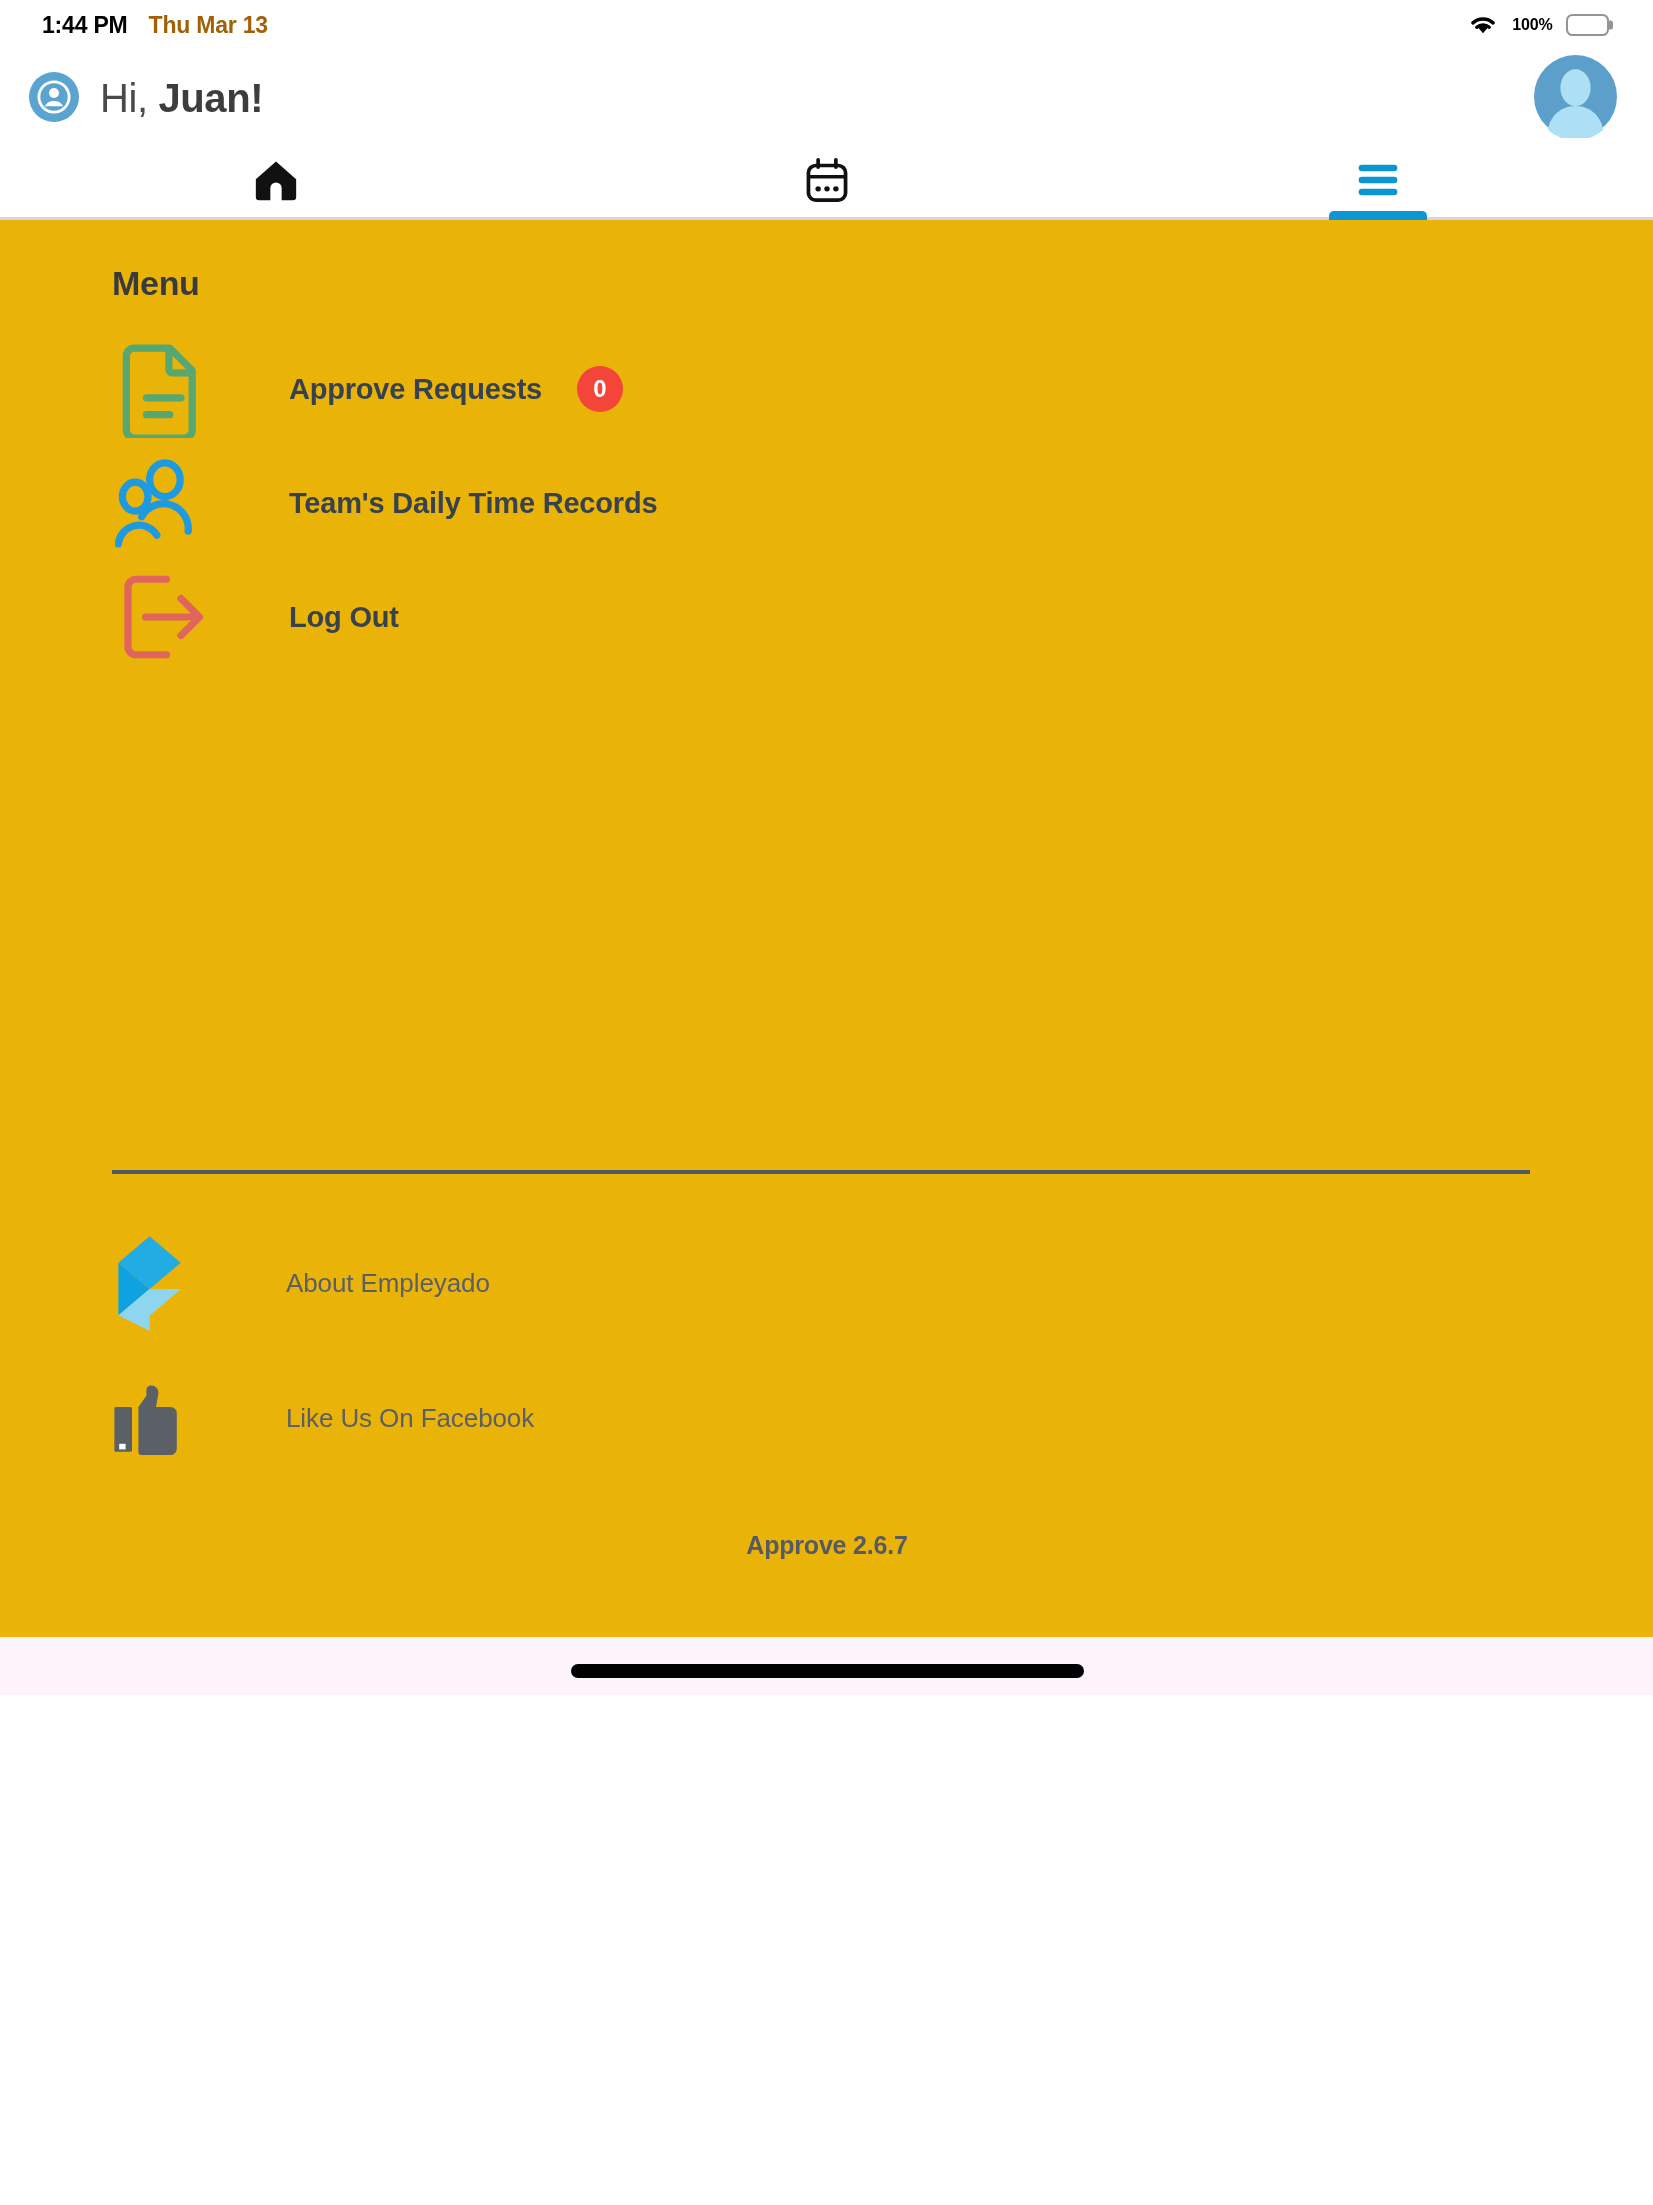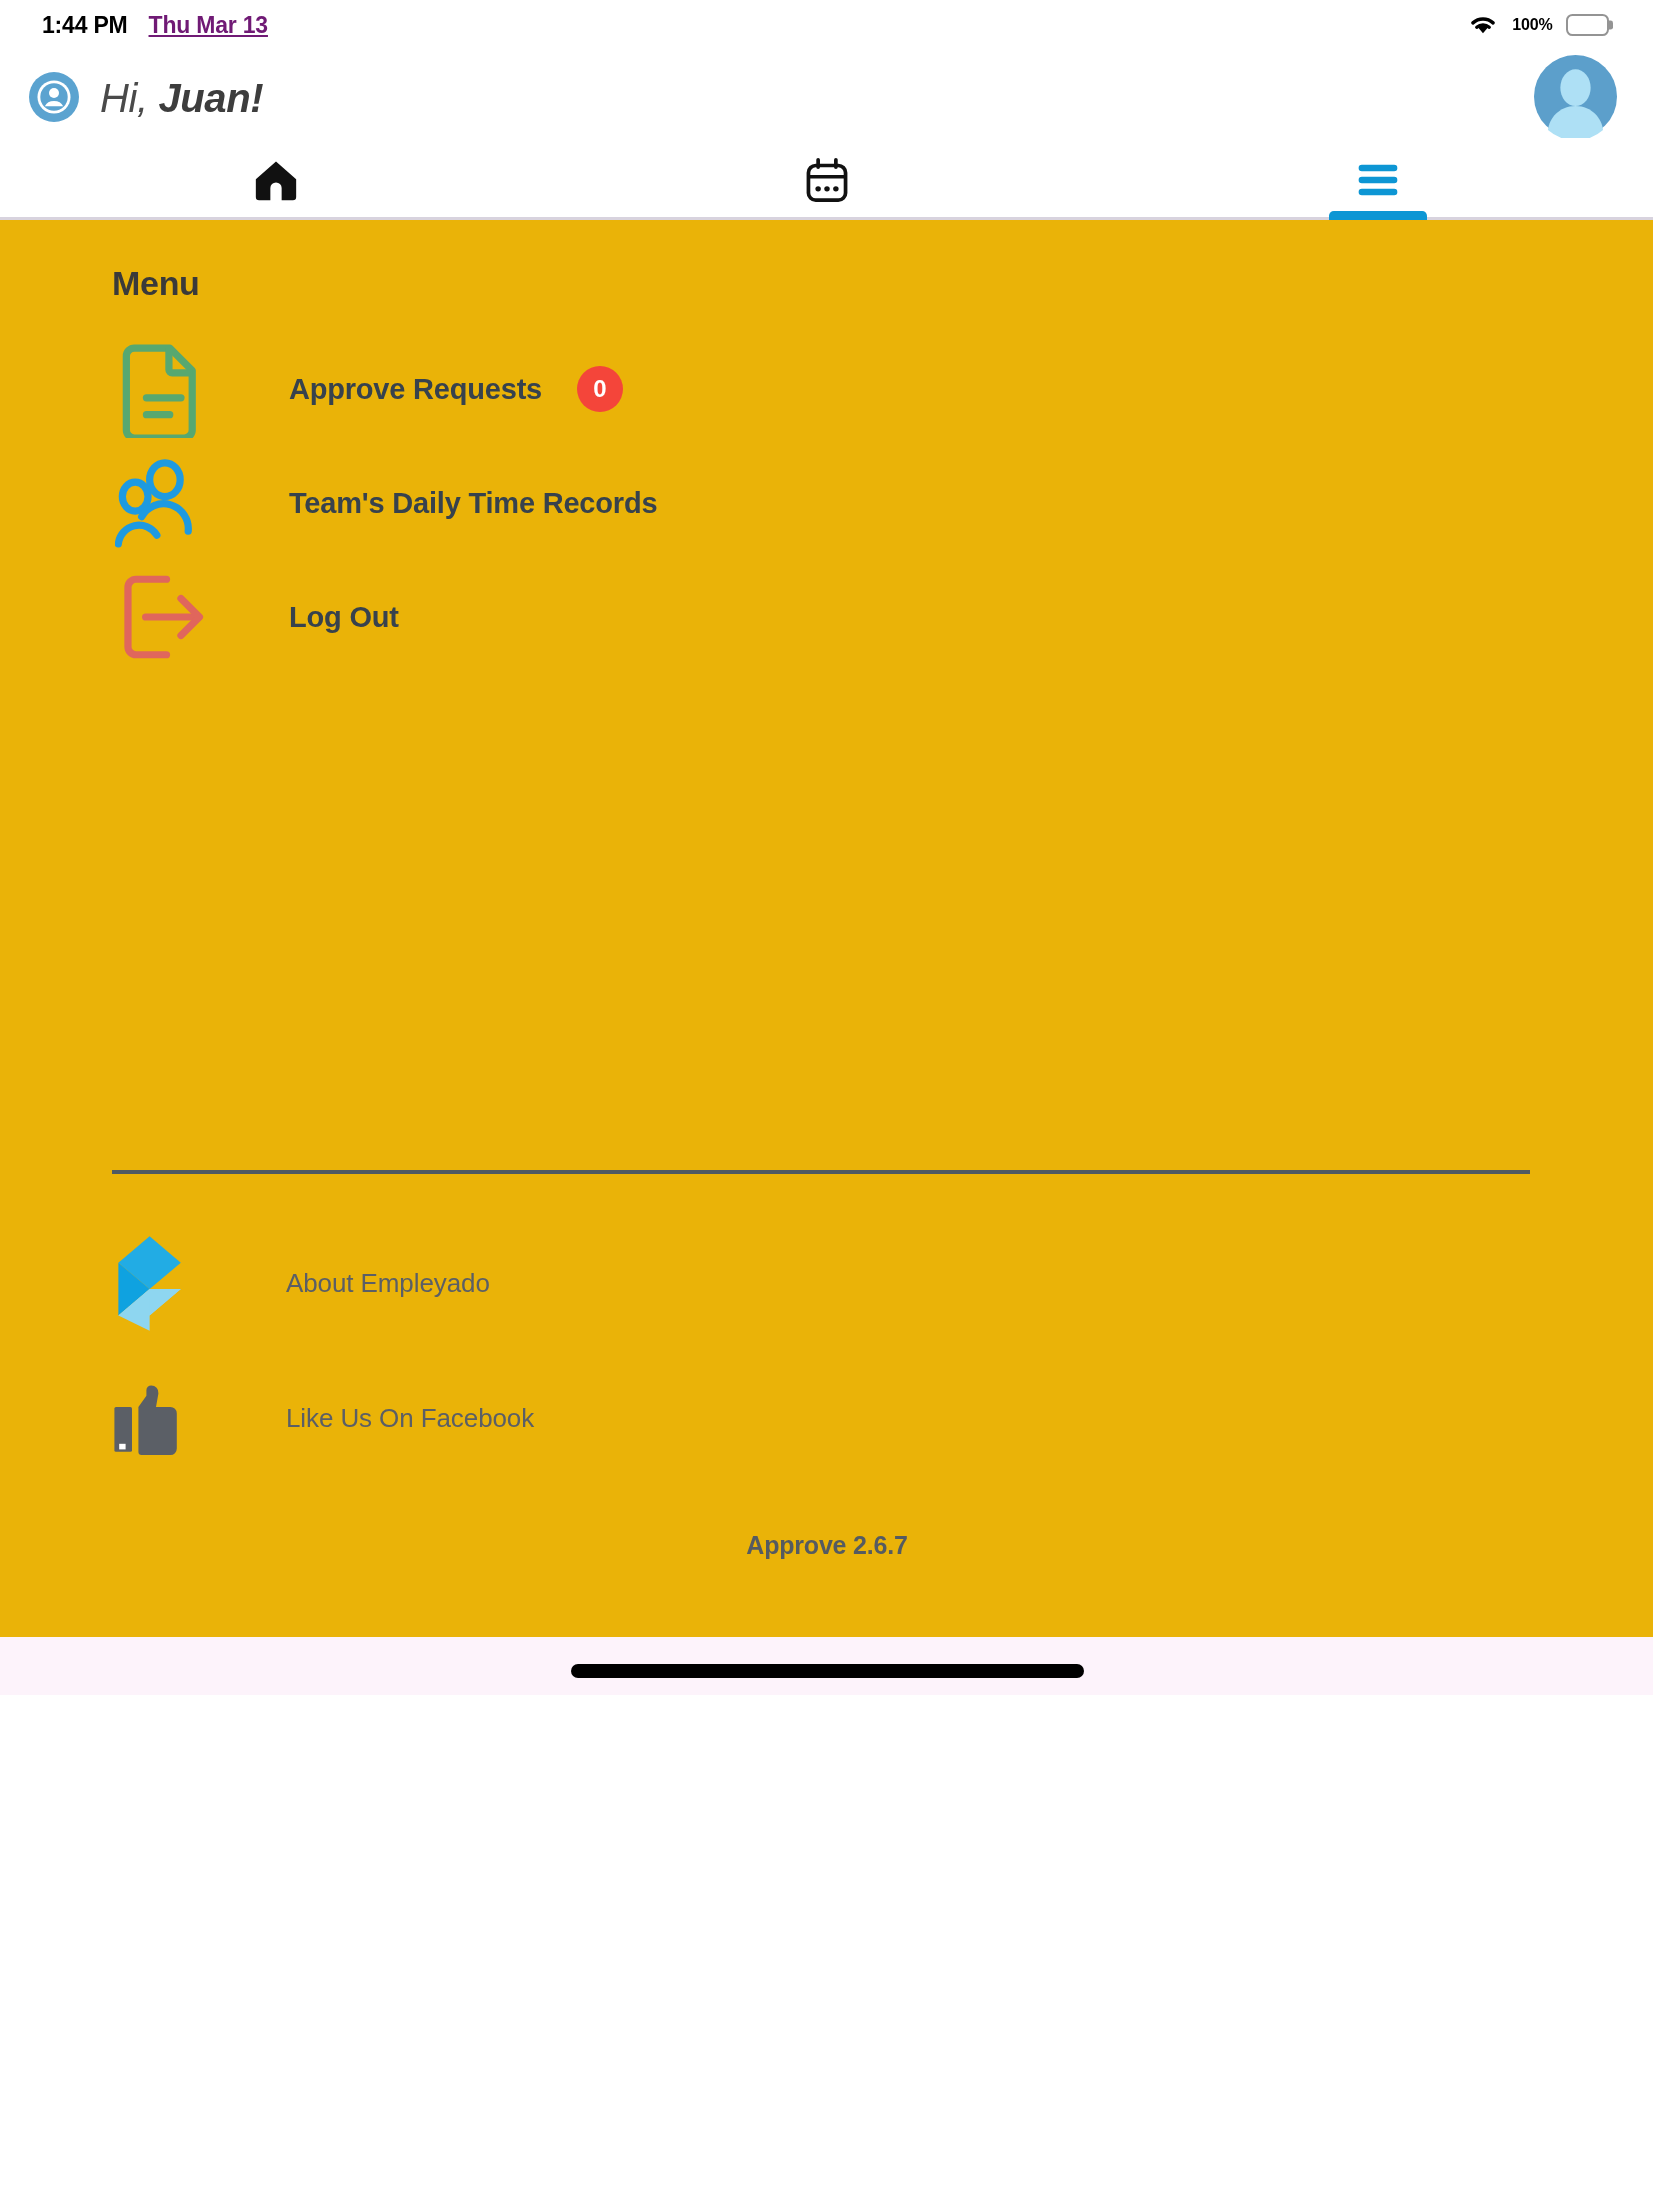--- a/index.html
+++ b/index.html
@@ -12,40 +12,39 @@
   .screen { position:relative; width:1654px; height:1695px; display:flex; flex-direction:column; background:#ffffff; }
 
   
   .statusbar {
     height:50px; flex:0 0 50px; background:#ffffff;
     display:flex; align-items:center; justify-content:space-between;
     padding:0 45px 0 42px;
   }
   .sb-left { display:flex; align-items:center; gap:21px; }
   .sb-time { font-size:23px; font-weight:600; color:#000; letter-spacing:-0.2px; }
-  .sb-date { font-size:23px; font-weight:600; color:#701a75; letter-spacing:-0.2px;text-decoration:underline; }
+  .sb-date { font-size:23px; font-weight:600; color:#a16207; letter-spacing:-0.2px; }
   .sb-right { display:flex; align-items:center; gap:13.6px; }
   .sb-batt-pct { font-size:16px; font-weight:600; color:#000; letter-spacing:-0.2px; }
   .batt-shell {
     position:relative; width:43px; height:21.6px;
     border:2.4px solid rgba(0,0,0,0.42); border-radius:6.4px; padding:2px;
   }
   .batt-fill { width:100%; height:100%; background:#000; border-radius:3.2px; }
   .batt-nub {
     position:absolute; right:-5.6px; top:50%; transform:translateY(-50%);
     width:3.2px; height:8.8px; background:rgba(0,0,0,0.42);
     border-radius:0 2.4px 2.4px 0;
   }
 
   
   .appheader {
     height:96px; flex:0 0 96px; background:#ffffff;
     display:flex; align-items:center; justify-content:space-between;
     padding:0 37px 0 29px;
-    font-style:italic;
   }
   .greet { display:flex; align-items:center; gap:21px; }
   .greet-text { font-size:40px; color:#4a4a4a; letter-spacing:-0.4px; white-space:nowrap; }
   .greet-text b { font-weight:700; color:#3d3d3d; }
   .avatar-btn { display:block; }
 
   
   .tabbar {
     height:74px; flex:0 0 74px; background:#ffffff;
     display:flex; align-items:stretch;

